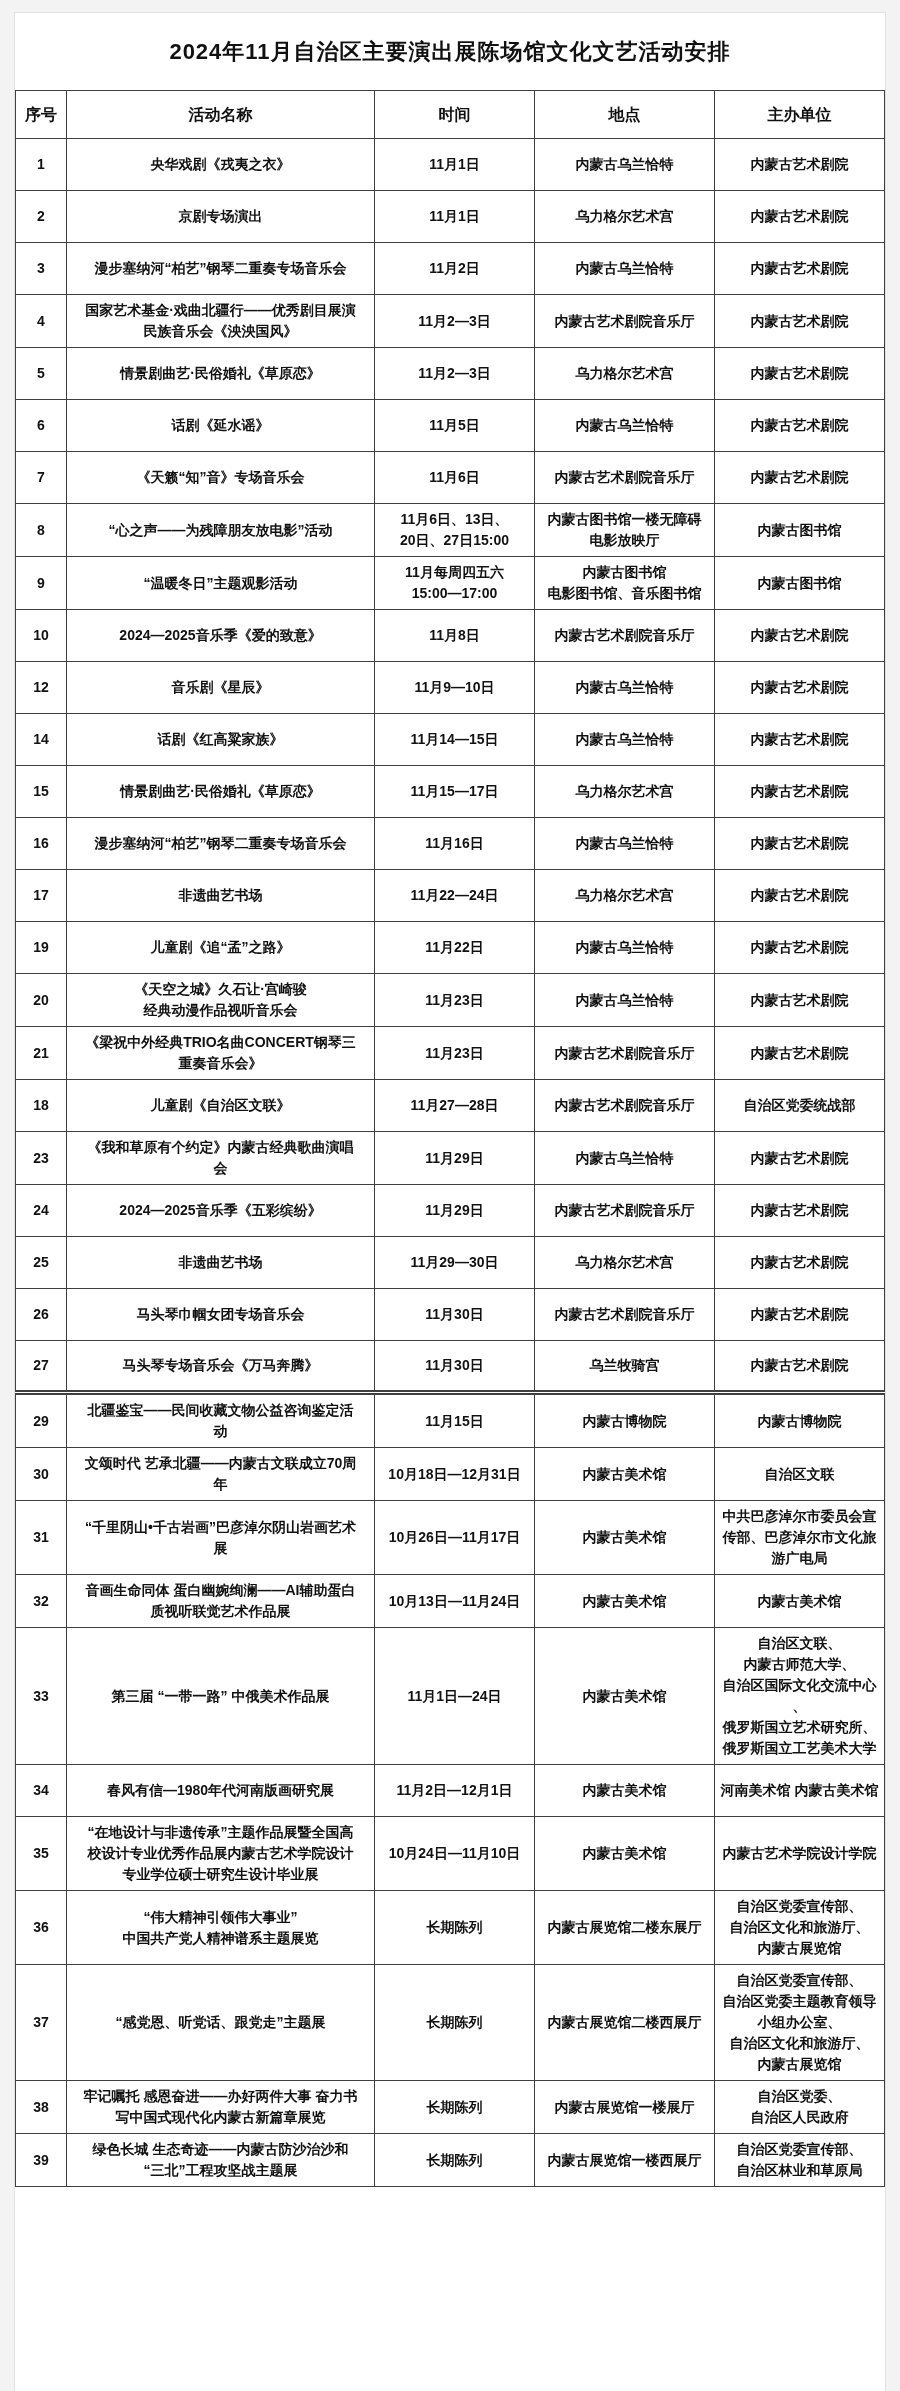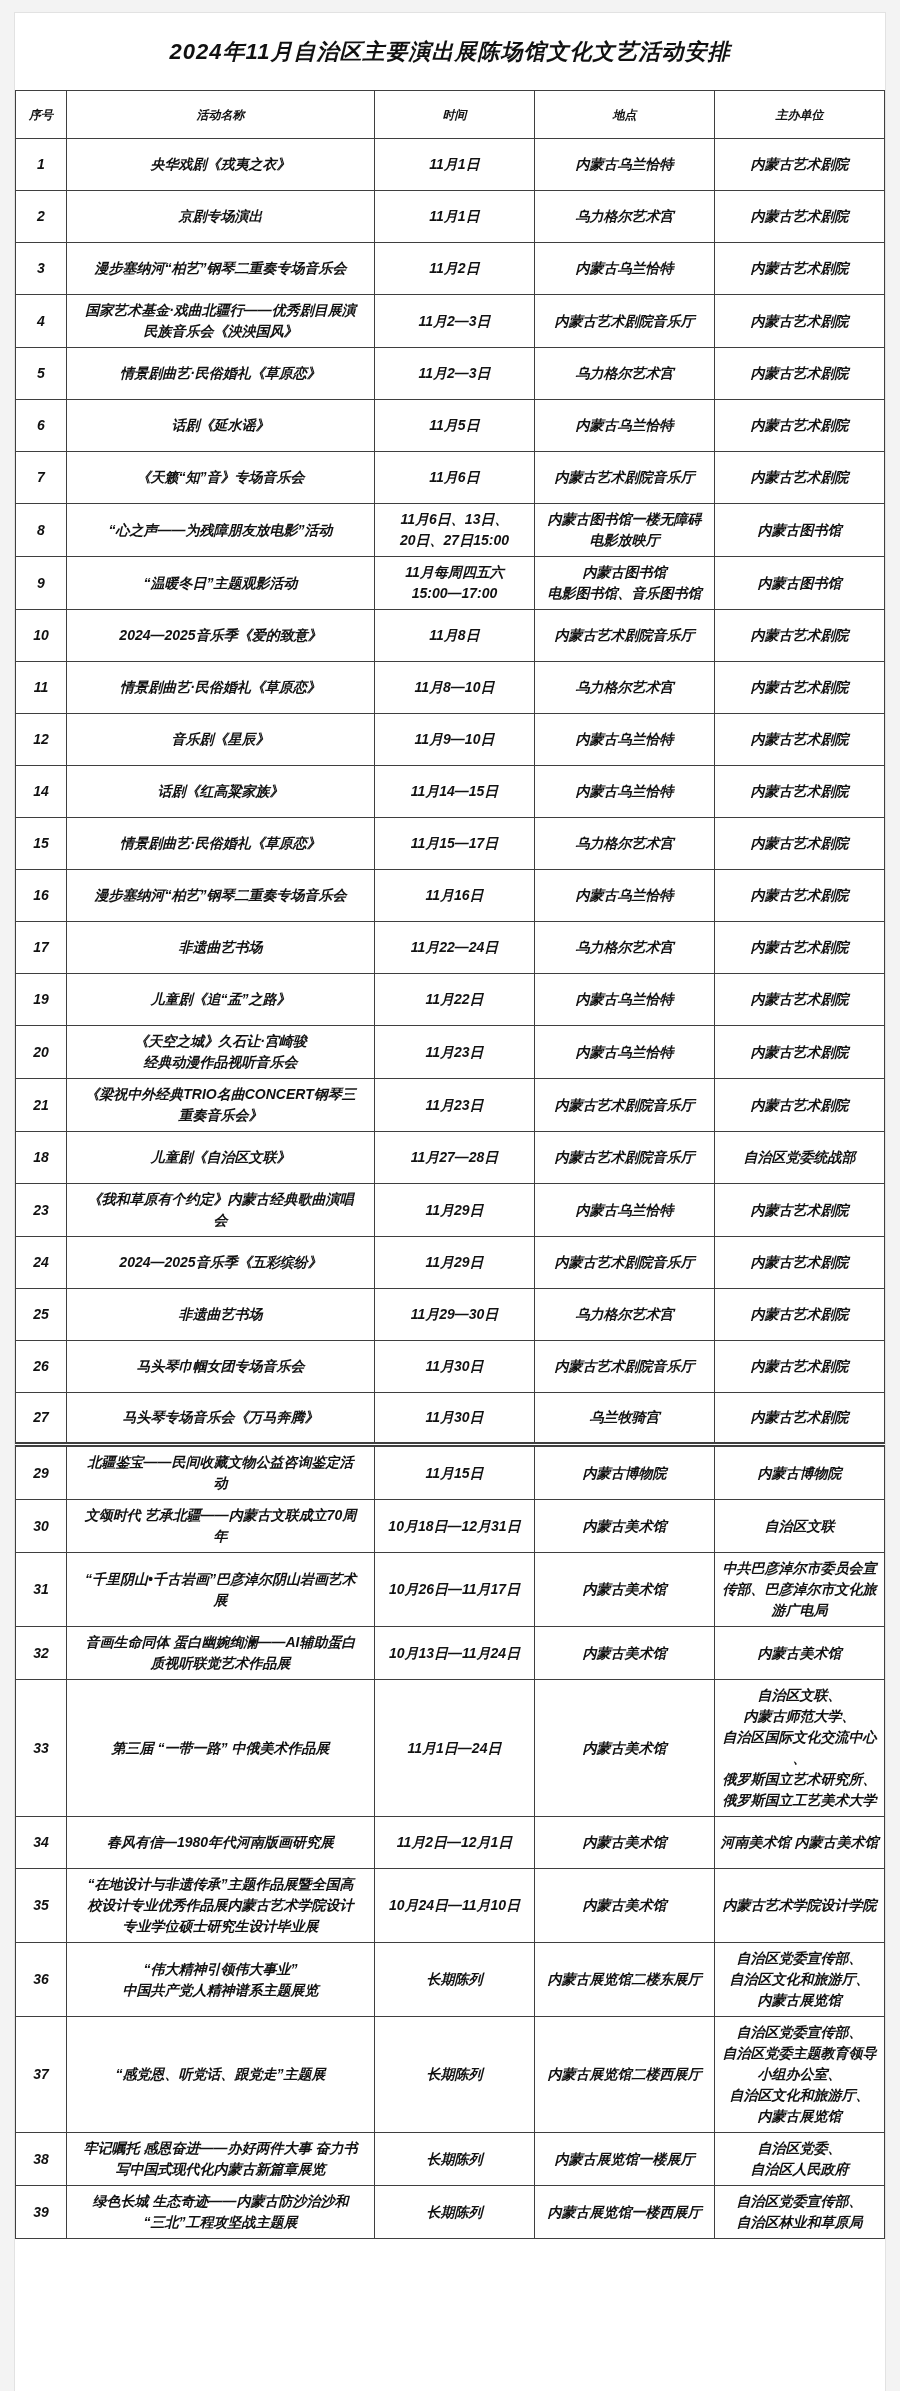--- a/index.html
+++ b/index.html
@@ -7,21 +7,20 @@
     padding: 0;
     background: #f3f3f3;
     font-family: "Liberation Sans", "DejaVu Sans", sans-serif;
   }
   .page {
     width: 900px;
     height: 2391px;
     overflow: hidden;
     background: #f3f3f3;
     position: relative;
-    font-style: italic;
   }
   .card {
     position: absolute;
     left: 14px;
     top: 12px;
     width: 872px;
     height: 2379px;
     background: #ffffff;
     border: 1px solid #e2e2e2;
     border-bottom: none;
@@ -53,21 +52,21 @@
     color: #111111;
     font-weight: bold;
     padding: 5px 4px;
     box-sizing: border-box;
     white-space: pre-line;
     line-height: 1.5;
     overflow: hidden;
   }
   table.schedule th {
     height: 48px;
-    font-size: 12px;
+    font-size: 16px;
   }
   table.schedule td {
     height: 52px;
     font-size: 14px;
   }
   col.c-no    { width: 51px;  }
   col.c-name  { width: 308px; }
   col.c-time  { width: 160px; }
   col.c-venue { width: 180px; }
   col.c-org   { width: auto;  }
@@ -172,27 +171,20 @@
     <td>内蒙古图书馆</td>
   </tr>
           <tr>
     <td>10</td>
     <td>2024—2025音乐季《爱的致意》</td>
     <td>11月8日</td>
     <td>内蒙古艺术剧院音乐厅</td>
     <td>内蒙古艺术剧院</td>
   </tr>
           <tr>
-    <td>11</td>
-    <td>情景剧曲艺·民俗婚礼《草原恋》</td>
-    <td>11月8—10日</td>
-    <td>乌力格尔艺术宫</td>
-    <td>内蒙古艺术剧院</td>
-  </tr>
-          <tr>
     <td>12</td>
     <td>音乐剧《星辰》</td>
     <td>11月9—10日</td>
     <td>内蒙古乌兰恰特</td>
     <td>内蒙古艺术剧院</td>
   </tr>
           <tr>
     <td>14</td>
     <td>话剧《红高粱家族》</td>
     <td>11月14—15日</td>

